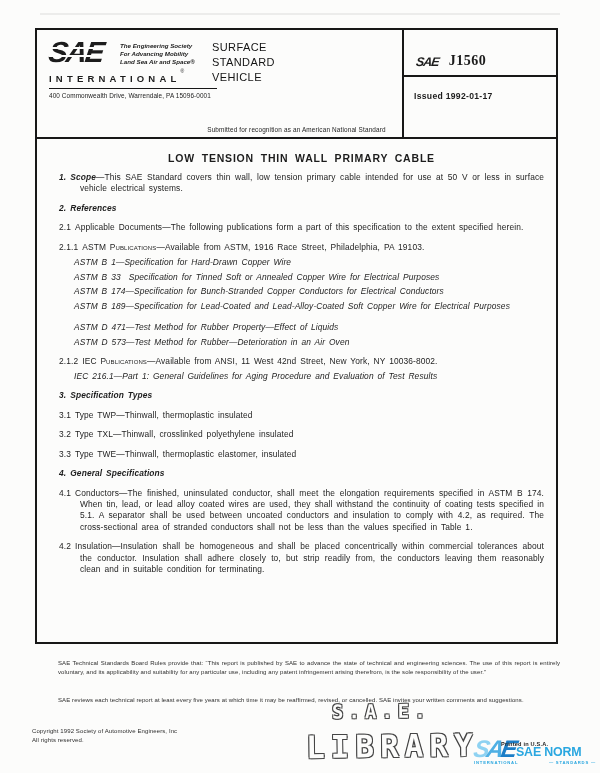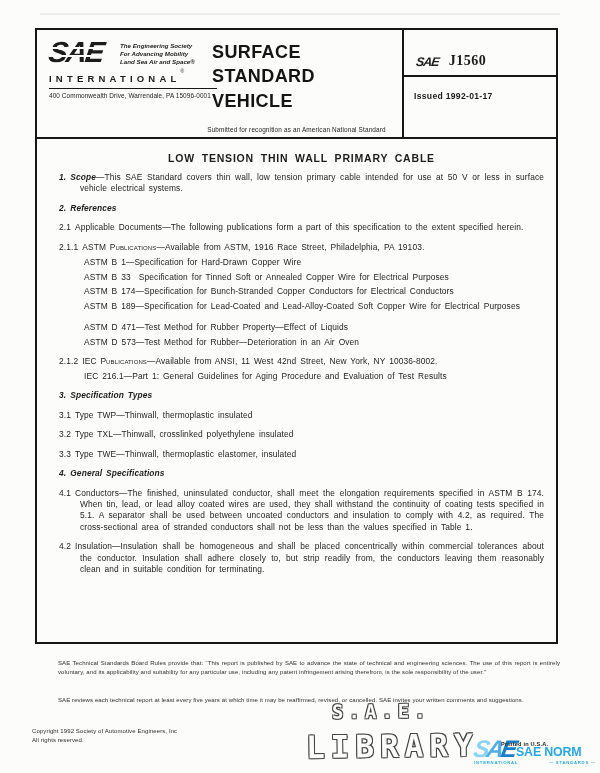--- a/index.html
+++ b/index.html
@@ -25,21 +25,21 @@
   .sae-logo-text { display:inline-block; font-style:italic; font-weight:900; font-size:29px;
     letter-spacing:-2px; transform:skewX(-8deg); line-height:26px; }
   .sae-stripe { position:absolute; left:0; width:62px; height:2px; background:#fcfcfb; }
   .stripe1 { top:8px; } .stripe2 { top:16px; }
   .logo-tagline { font-size:6.2px; font-weight:bold; font-style:italic; line-height:1.3; margin-top:3px; }
   .intl-line { margin-top:2px; margin-left:4px; width:168px; border-bottom:1.2px solid #171717; padding-bottom:2px; }
   .intl-text { font-weight:bold; font-size:9.5px; letter-spacing:4.2px; }
   .intl-reg { font-size:5px; vertical-align:top; }
   .addr-line { margin-top:3px; margin-left:4px; font-size:6.4px; letter-spacing:0.1px; }
 
-  .doc-type { position:absolute; left:175px; top:10px; font-size:18px; font-weight:bold;
+  .doc-type { position:absolute; left:175px; top:10px; font-size:11px; font-weight:normal;
     letter-spacing:0.4px; line-height:1.35; color:#141414; }
 
   .header-right { position:absolute; right:0; top:0; width:154px; height:100%;
     border-left:2px solid #171717; box-sizing:border-box; }
   .code-row { height:47px; border-bottom:2px solid #171717; box-sizing:border-box;
     display:flex; align-items:flex-end; gap:10px; padding:0 0 6px 12px; }
   .code-sae { font-style:italic; font-weight:900; font-size:12.5px; letter-spacing:-1px; transform:skewX(-8deg); }
   .code-num { font-weight:bold; font-size:14px; letter-spacing:0.5px;font-family:Liberation Serif, serif; }
   .issued-row { padding:14px 0 0 10px; font-size:8.6px; font-weight:600; letter-spacing:0.3px; }
 
@@ -52,21 +52,21 @@
   .doc-title { text-align:center; font-size:10.5px; font-weight:bold; letter-spacing:0.8px;
     word-spacing:3px; margin:3px 0 4px 0; }
 
   .para { font-size:8.4px; line-height:1.36; text-align:justify;
     letter-spacing:0.12px; word-spacing:1.4px;
     margin:8px 0 0 0; padding-left:21px; text-indent:-21px; color:#1d1d1d; }
   .para .num { margin-right:4px; }
   .kind-sec-italic .num, .kind-sec-italic .head { font-weight:bold; font-style:italic; }
   .kind-sub-bold .num, .kind-sub-bold .head { font-weight:normal; }
   .kind-sub-caps .head { font-variant:small-caps; }
-  .kind-list, .kind-list-gap { margin-left:25px; padding-left:60px; text-indent:-60px; margin-top:3.5px; }
+  .kind-list, .kind-list-gap { margin-left:15px; padding-left:60px; text-indent:-60px; margin-top:3.5px;font-style:italic; }
   .kind-list-gap { margin-top:9px; }
   .kind-note { margin-left:25px; padding-left:28px; text-indent:-28px; margin-top:6px; }
   .kind-note .head { font-variant:small-caps; }
 
   
   .footnote { position:absolute; font-size:6px; line-height:1.55; color:#2e2e2e;
     letter-spacing:0.1px; text-align:justify; }
   .fn-rules { left:58px; top:659px; width:502px; }
   .fn-review { left:58px; top:696px; width:470px; }
   .fn-copy { left:32px; top:727px; width:260px; text-align:left; }

